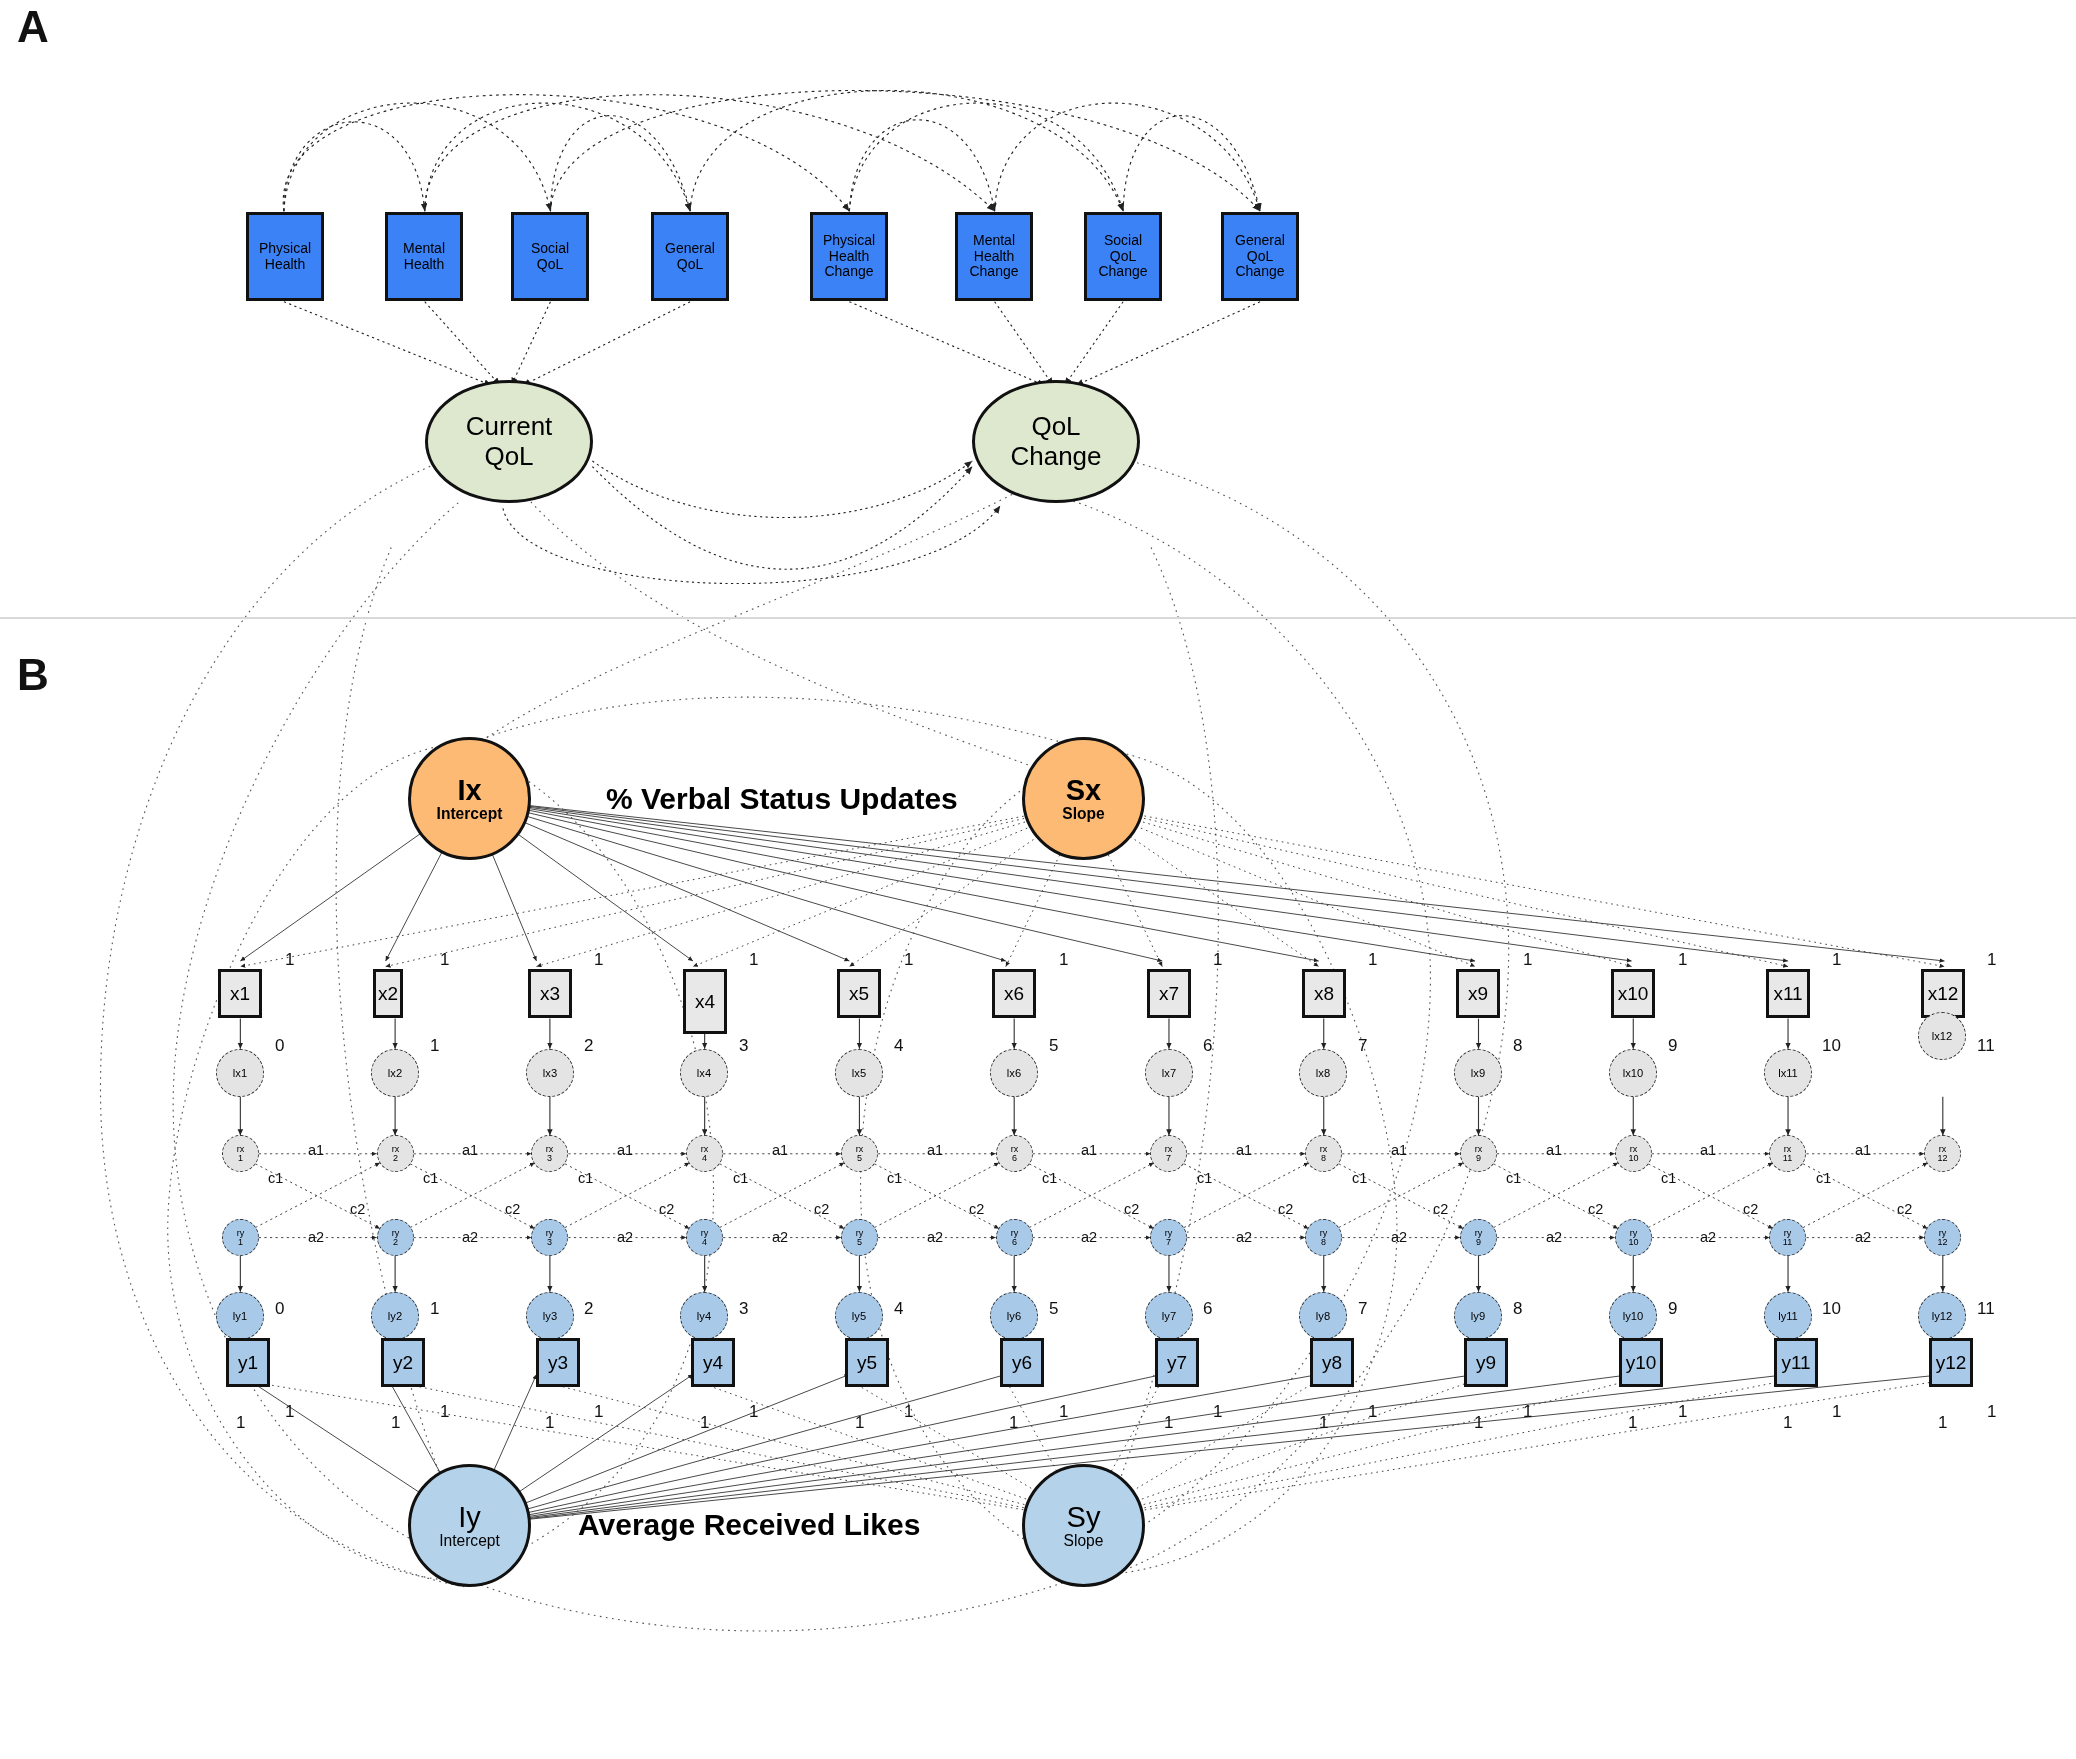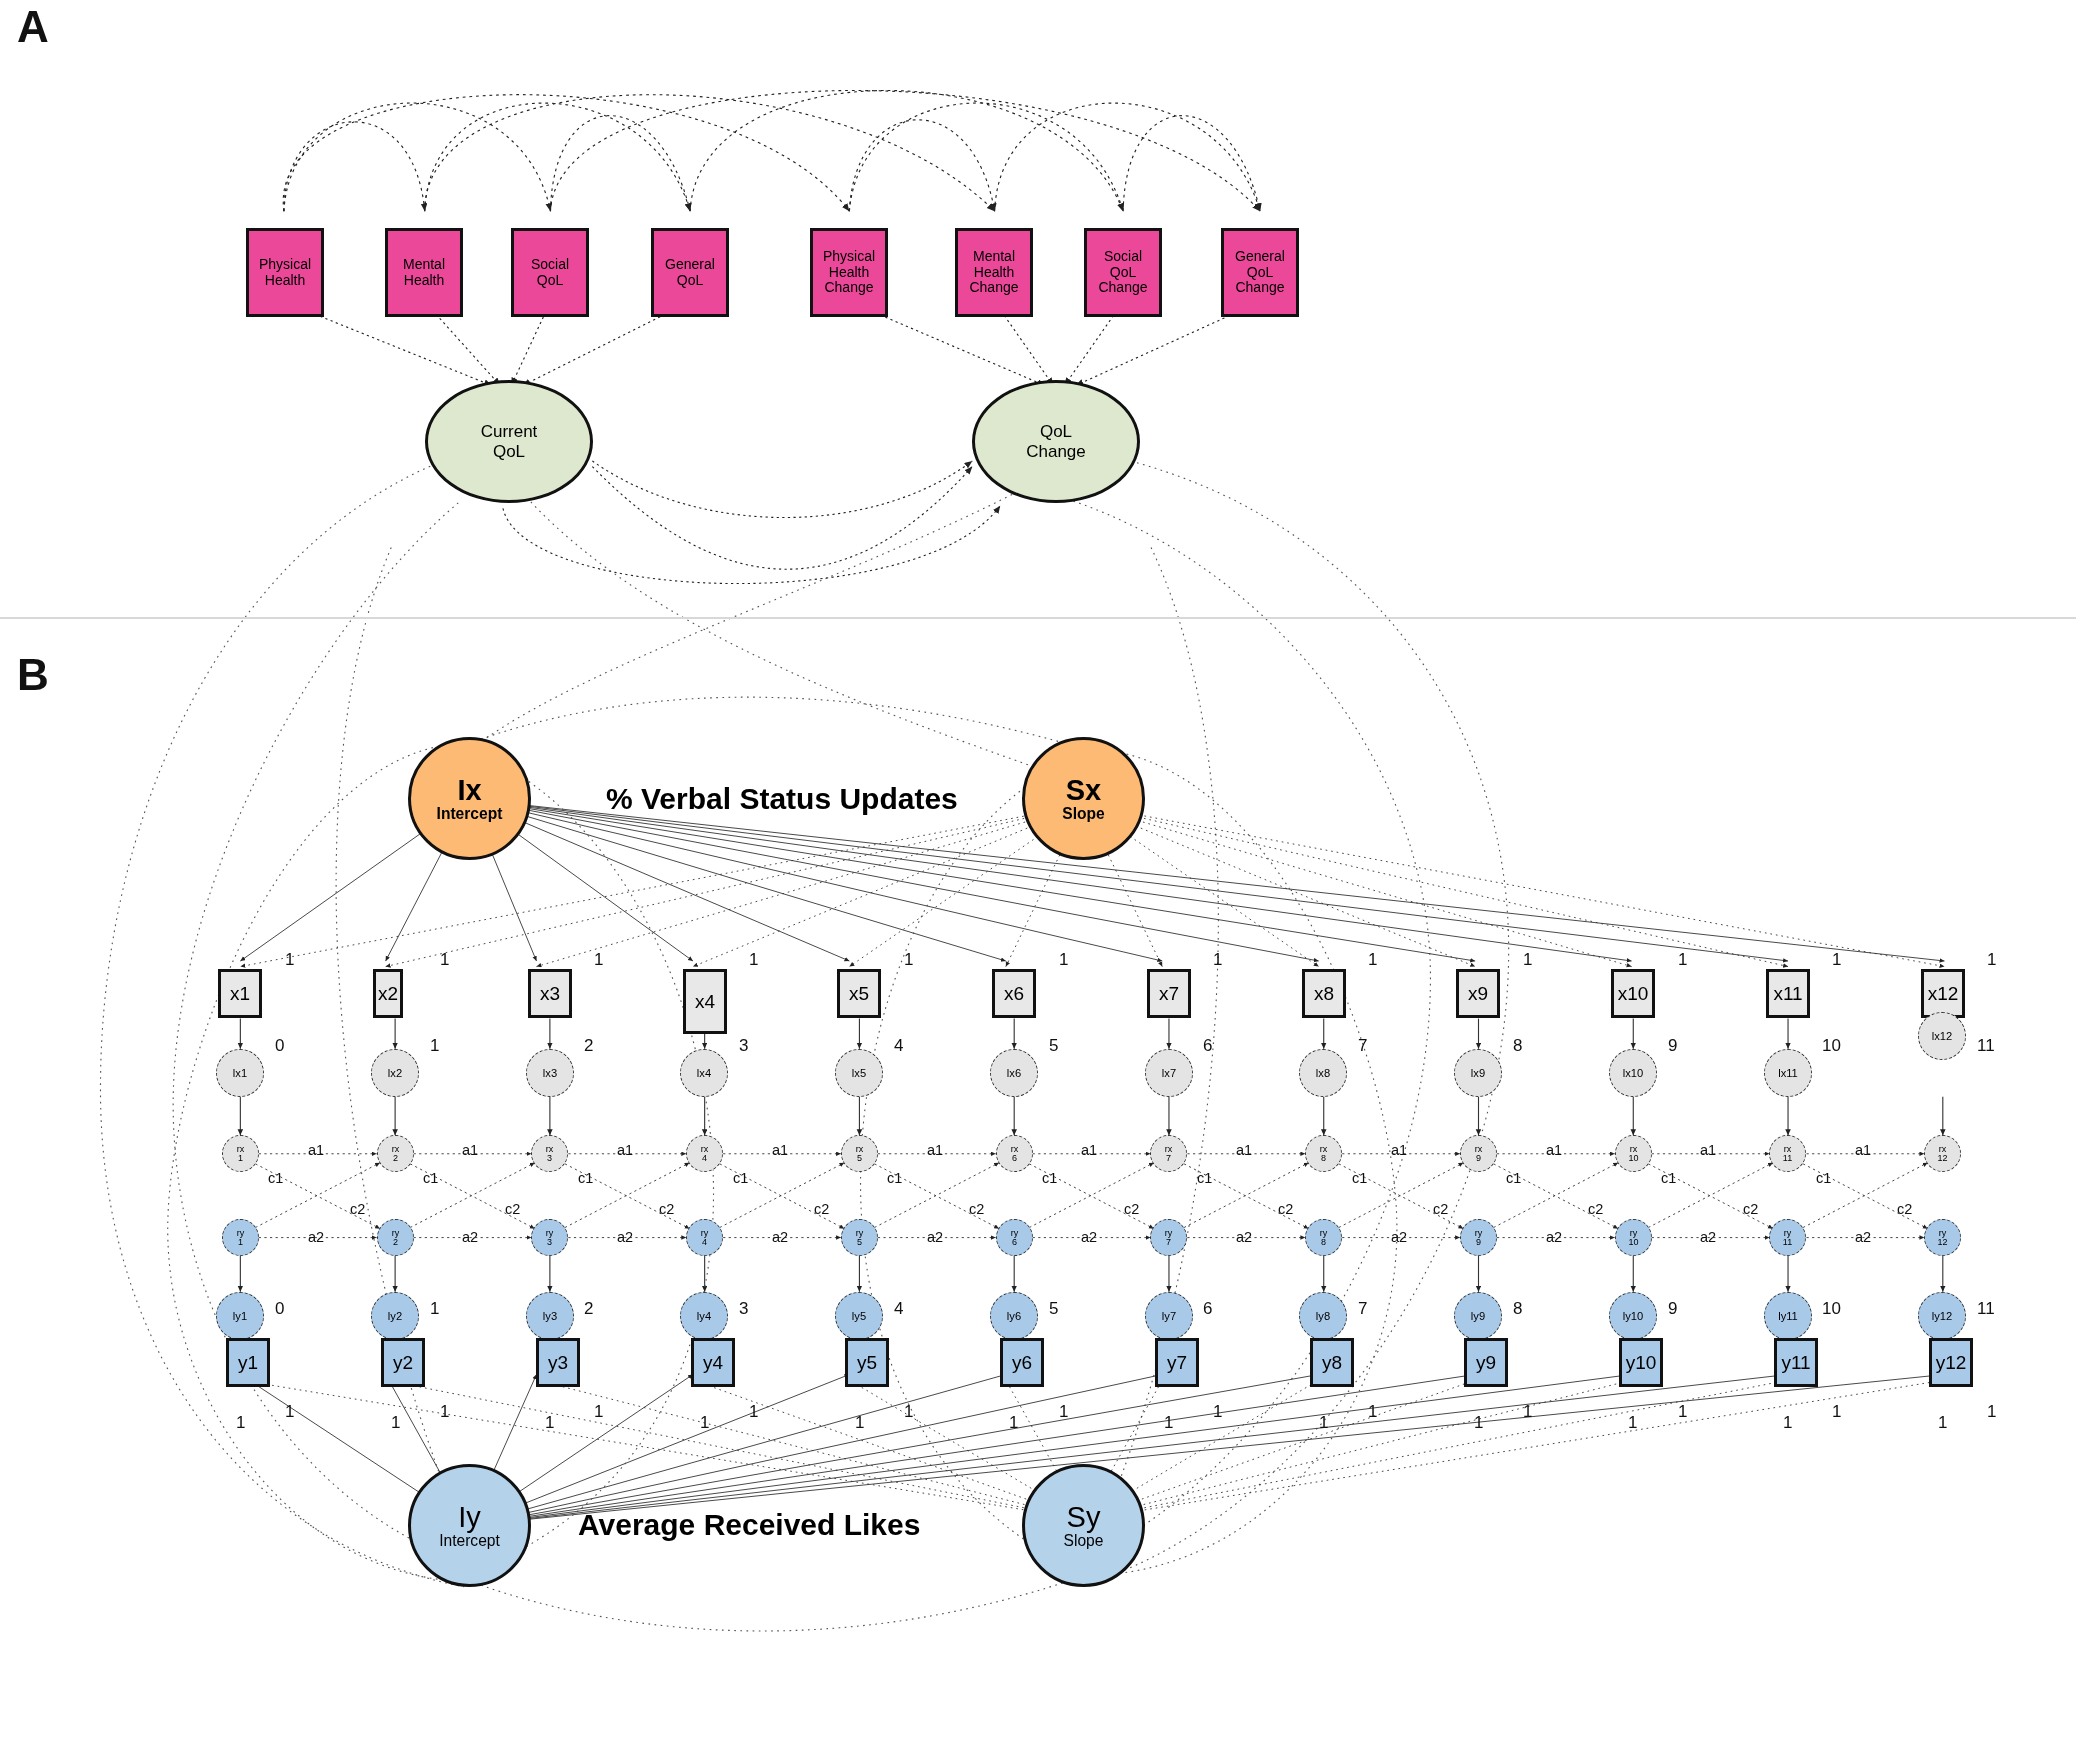--- a/index.html
+++ b/index.html
@@ -3,29 +3,29 @@
 <meta charset="utf-8">
 <style>
   html,body{margin:0;padding:0;background:#ffffff;}
   body{font-family:"Liberation Sans", sans-serif;}
   #root{position:relative;width:2077px;height:1760px;background:#fff;overflow:hidden;}
   .panel-letter{position:absolute;font-weight:bold;font-size:44px;color:#111;line-height:1;}
   .divider{position:absolute;left:0;width:2077px;height:1.7px;background:#d8d8d8;}
   svg.wires{position:absolute;left:0;top:0;width:2077px;height:1760px;pointer-events:none;}
 
   .node{position:absolute;box-sizing:border-box;display:flex;align-items:center;justify-content:center;text-align:center;color:#000;}
-  .obs-box{border:3.9px solid #111;background:#ec4899;font-size:17px;line-height:1.12;margin-top:16px;}
+  .obs-box{border:3.9px solid #111;background:#3b82f6;font-size:17px;line-height:1.12;}
   .obs-box.small{font-size:14px;}
   .ellipse{border:3.9px solid #111;border-radius:50%;}
   .ellipse.green{background:#dee8cf;}
   .ellipse.grey{background:#fdba74;font-weight:bold;}
   .ellipse.blue{background:#b4d2ea;}
   .big-lat{font-size:29px;line-height:1.0;flex-direction:column;}
   .big-lat .sub{font-size:15.6px;margin-top:1.1px;}
-  .ell-text{font-size:17px;line-height:1.12;}
+  .ell-text{font-size:26px;line-height:1.12;}
 
   .sq-x{border:3.9px solid #111;background:#e8e8e8;font-size:19px;}
   .sq-y{border:3.9px solid #111;background:#a8c9e8;font-size:19px;margin-left:8px;}
 
   .res{border:1.7px dashed #333;border-radius:50%;display:flex;align-items:center;justify-content:center;flex-direction:column;line-height:0.98;}
   .res.grey{background:#e4e4e4;}
   .res.blue{background:#a8c9e8;}
   .lat-c{font-size:11.2px;}
   .res-c{font-size:9px;}
 

